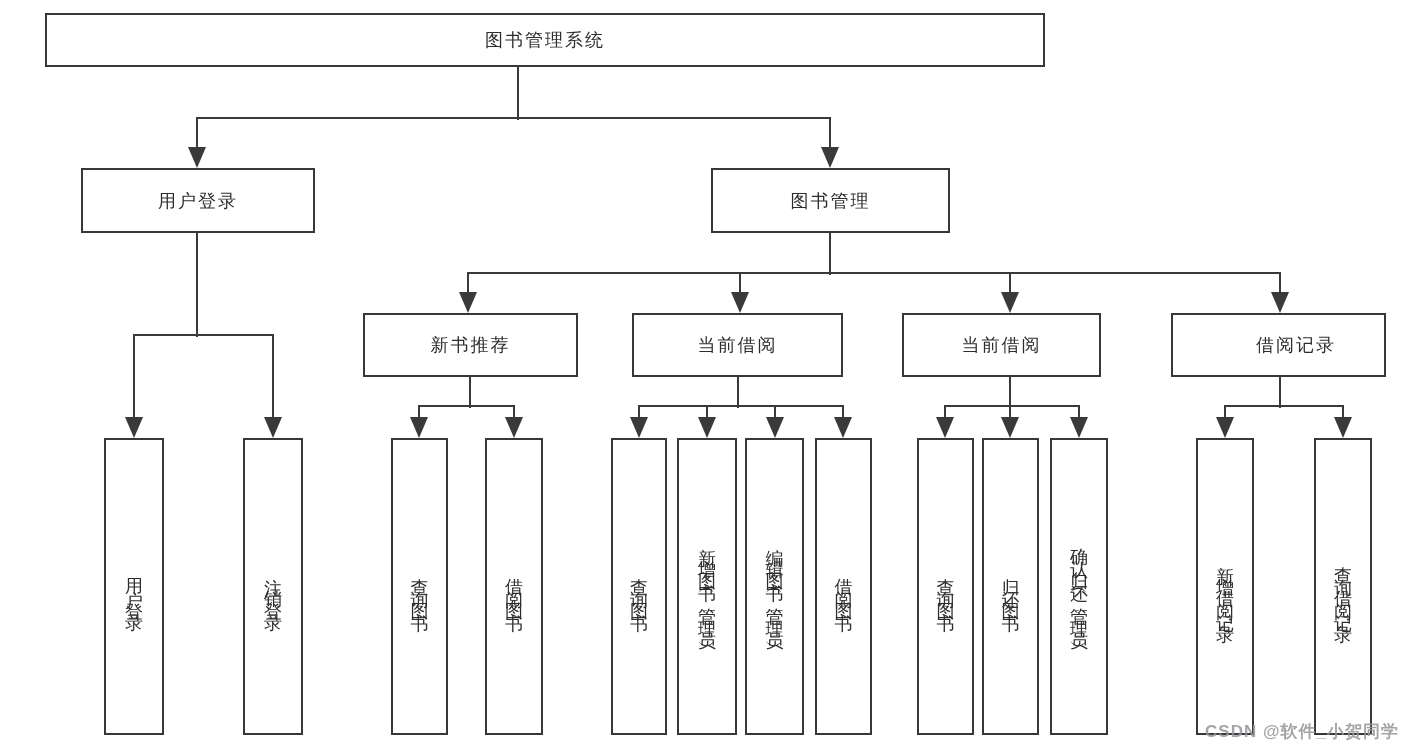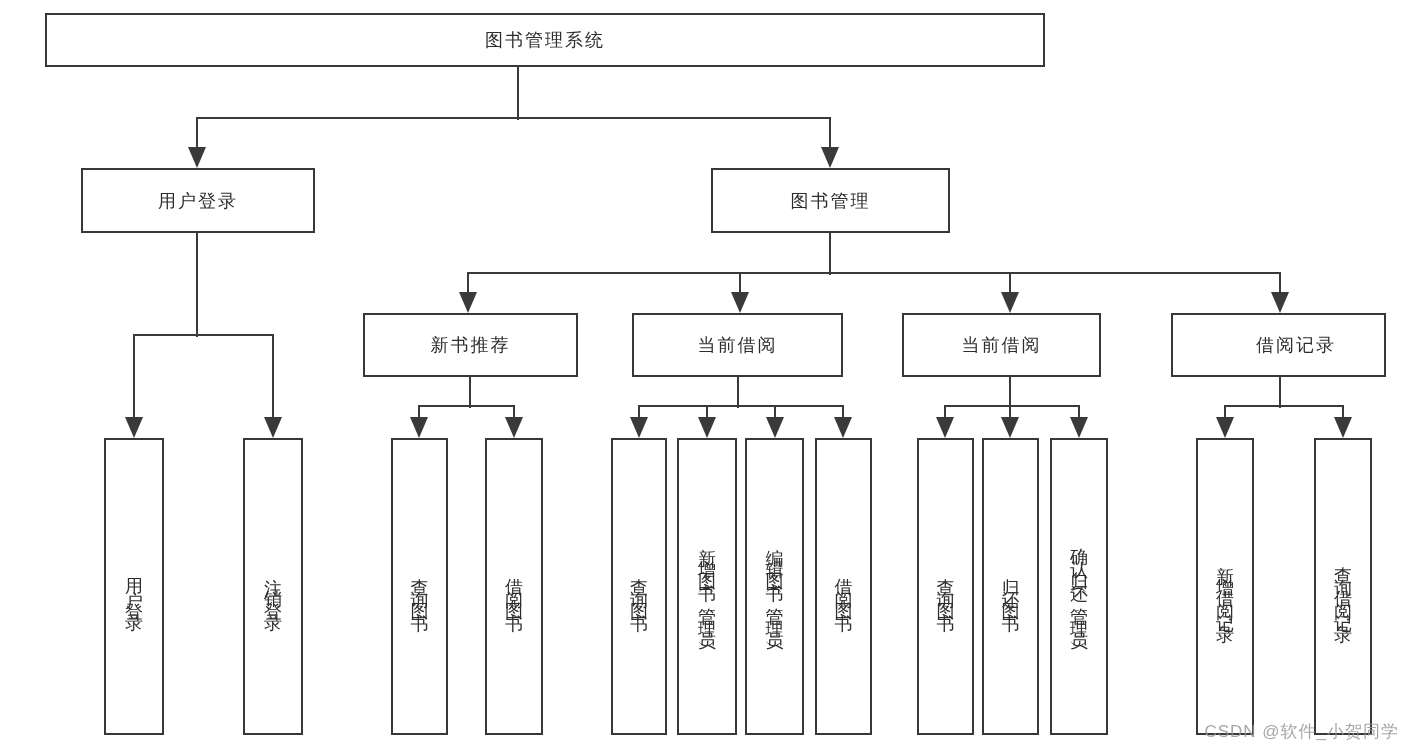--- a/index.html
+++ b/index.html
@@ -56,20 +56,21 @@
   .watermark {
     position: absolute;
     right: 6px;
     bottom: 4px;
     font-size: 17px;
     letter-spacing: 1px;
     color: #95969a;
     opacity: 0.85;
     z-index: 10;
     white-space: nowrap;
+    font-weight: bold;
   }
 </style>
 </head>
 <body>
 
 <div class="stage">
   <div class="watermark">CSDN @软件_小贺同学</div>
 <div class="node h" style="left: 21px; top: 13px; width: 1000px; height: 54px; margin-left: 24px;">
       <span>图书管理系统</span>
     </div>

